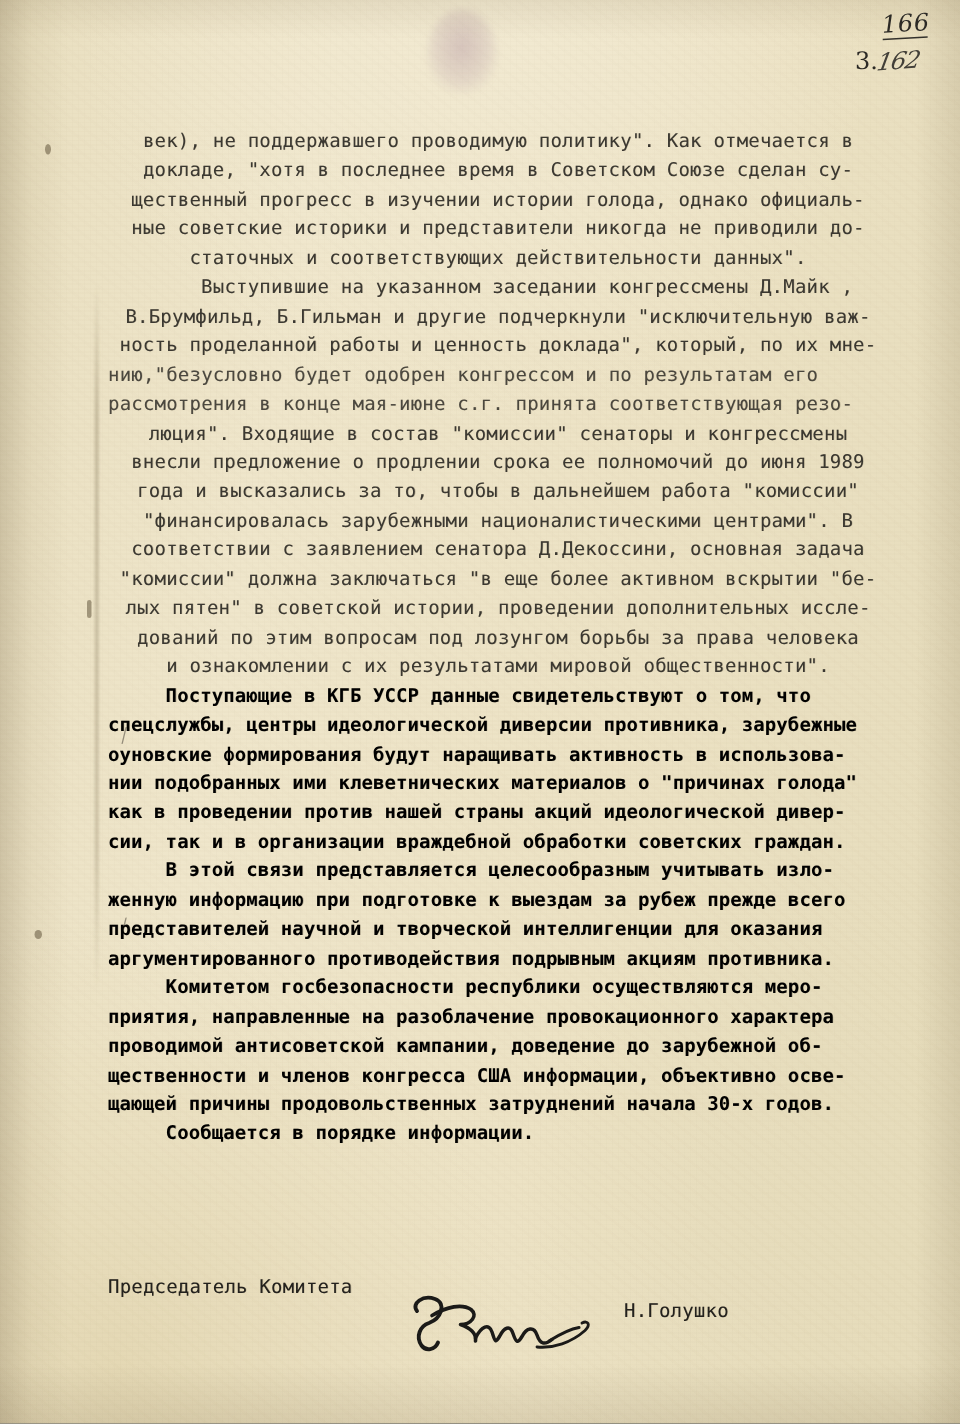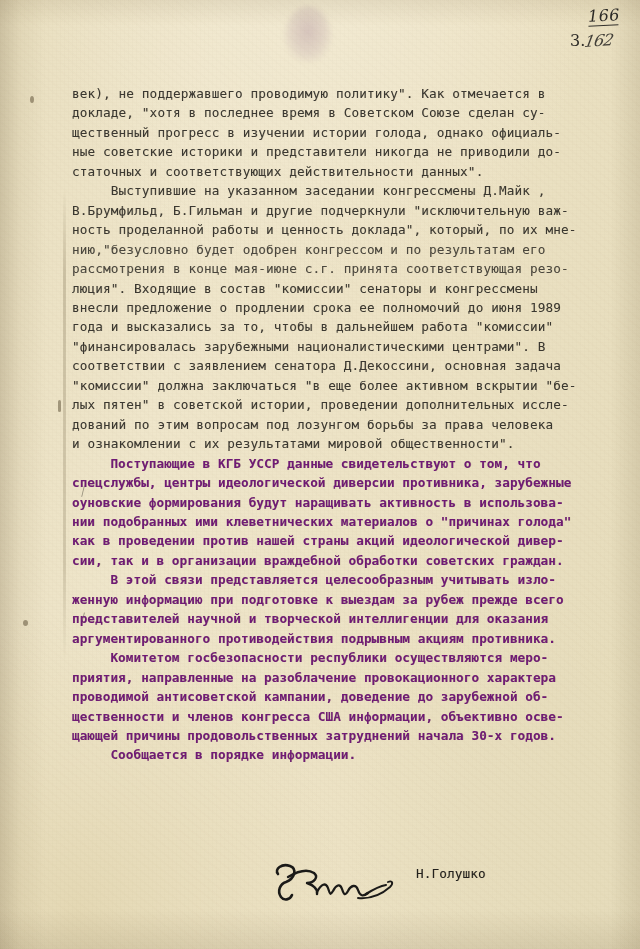--- a/index.html
+++ b/index.html
@@ -123,23 +123,23 @@
     font-size: 12.6px;
     line-height: 19.45px;
     letter-spacing: .18px;
     white-space: pre;
     text-shadow: 0.35px 0.2px 0 rgba(55,45,28,.30);
   }
   #typescript .ln {
     display: block;
     white-space: pre;
   }
-  #typescript .ln.weak  { opacity: .88; }
+  #typescript .ln.weak  { opacity: .88; text-align: center; }
   #typescript .ln.faint { opacity: .80; }
-  #typescript .ln.bold  { color: #701a75; font-weight: 600; letter-spacing: .1px; }
+  #typescript .ln.bold  { color: #000000; font-weight: 600; letter-spacing: .1px; }
   
   .pencil-tick {
     position: absolute;
     color: rgba(75,70,58,.55);
     font-family: "DejaVu Serif", "Liberation Serif", serif;
     font-size: 13px;
     transform: rotate(-18deg);
   }
   
   #signature-block {
@@ -194,20 +194,21 @@
     <span class="num-folio">166</span>
     <span class="num-row"><span class="prefix">3.</span><span class="scrawl">162</span></span>
   </div>
 
   <div class="pencil-tick" style="left:82px; top:484px;">⁄</div>
   <div class="pencil-tick" style="left:82px; top:611px;">⁄</div>
 
   <div id="typescript"><span class="ln weak">век), не поддержавшего проводимую политику". Как отмечается в</span><span class="ln weak">докладе, "хотя в последнее время в Советском Союзе сделан су-</span><span class="ln weak">щественный прогресс в изучении истории голода, однако официаль-</span><span class="ln weak">ные советские историки и представители никогда не приводили до-</span><span class="ln weak">статочных и соответствующих действительности данных".</span><span class="ln weak">     Выступившие на указанном заседании конгрессмены Д.Майк ,</span><span class="ln weak">В.Брумфильд, Б.Гильман и другие подчеркнули "исключительную важ-</span><span class="ln weak">ность проделанной работы и ценность доклада", который, по их мне-</span><span class="ln faint">нию,"безусловно будет одобрен конгрессом и по результатам его</span><span class="ln faint">рассмотрения в конце мая-июне с.г. принята соответствующая резо-</span><span class="ln weak">люция". Входящие в состав "комиссии" сенаторы и конгрессмены</span><span class="ln weak">внесли предложение о продлении срока ее полномочий до июня 1989</span><span class="ln weak">года и высказались за то, чтобы в дальнейшем работа "комиссии"</span><span class="ln weak">"финансировалась зарубежными националистическими центрами". В</span><span class="ln weak">соответствии с заявлением сенатора Д.Декоссини, основная задача</span><span class="ln weak">"комиссии" должна заключаться "в еще более активном вскрытии "бе-</span><span class="ln weak">лых пятен" в советской истории, проведении дополнительных иссле-</span><span class="ln weak">дований по этим вопросам под лозунгом борьбы за права человека</span><span class="ln weak">и ознакомлении с их результатами мировой общественности".</span><span class="ln bold">     Поступающие в КГБ УССР данные свидетельствуют о том, что</span><span class="ln bold">спецслужбы, центры идеологической диверсии противника, зарубежные</span><span class="ln bold">оуновские формирования будут наращивать активность в использова-</span><span class="ln bold">нии подобранных ими клеветнических материалов о "причинах голода"</span><span class="ln bold">как в проведении против нашей страны акций идеологической дивер-</span><span class="ln bold">сии, так и в организации враждебной обработки советских граждан.</span><span class="ln bold">     В этой связи представляется целесообразным учитывать изло-</span><span class="ln bold">женную информацию при подготовке к выездам за рубеж прежде всего</span><span class="ln bold">представителей научной и творческой интеллигенции для оказания</span><span class="ln bold">аргументированного противодействия подрывным акциям противника.</span><span class="ln bold">     Комитетом госбезопасности республики осуществляются меро-</span><span class="ln bold">приятия, направленные на разоблачение провокационного характера</span><span class="ln bold">проводимой антисоветской кампании, доведение до зарубежной об-</span><span class="ln bold">щественности и членов конгресса США информации, объективно осве-</span><span class="ln bold">щающей причины продовольственных затруднений начала 30-х годов.</span><span class="ln bold">     Сообщается в порядке информации.</span></div>
 
   <div id="signature-block">
+    <span id="signature-title">Председатель Комитета</span>
     <span id="signatory-name">Н.Голушко</span>
     <span id="signature-mark">
       <svg width="150" height="48" viewBox="0 0 150 48" fill="none" xmlns="http://www.w3.org/2000/svg">
         <g stroke="#1b1a18" stroke-linecap="round" stroke-linejoin="round" fill="none">
           <path d="M10 16 C6 11, 14 5, 22 8 C30 11, 26 21, 18 24 C12 26, 9 33, 13 39 C16 43, 22 42, 24 37" stroke-width="2.6"></path>
           <path d="M20 19 C30 13, 40 11, 46 15 C51 19, 46 25, 39 25 C45 27, 50 31, 49 36" stroke-width="2.4"></path>
           <path d="M49 34 C53 26, 58 24, 60 30 C62 36, 62 38, 65 33 C68 27, 72 25, 74 31 C76 37, 77 38, 80 33 C83 27, 88 26, 90 32 C92 38, 95 39, 100 35" stroke-width="2.3"></path>
           <path d="M98 36 C106 31, 112 28, 118 27" stroke-width="2.1"></path>
           <path d="M90 40 C101 41, 113 37, 122 29 C126 25, 124 22, 120 24" stroke-width="1.9"></path>
         </g>

